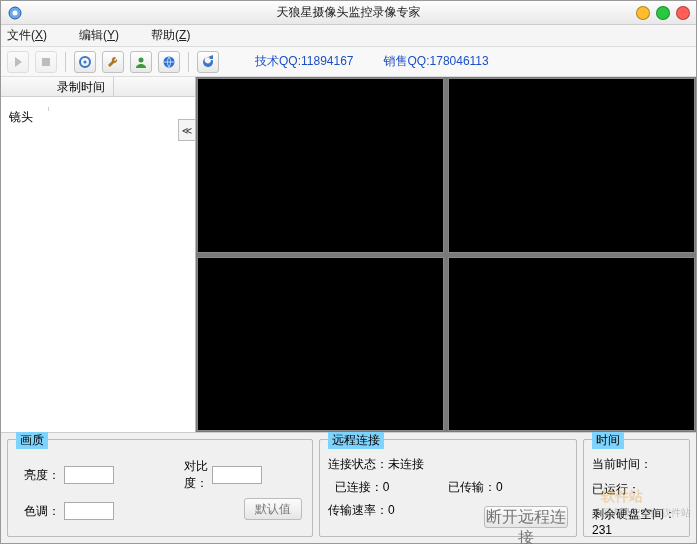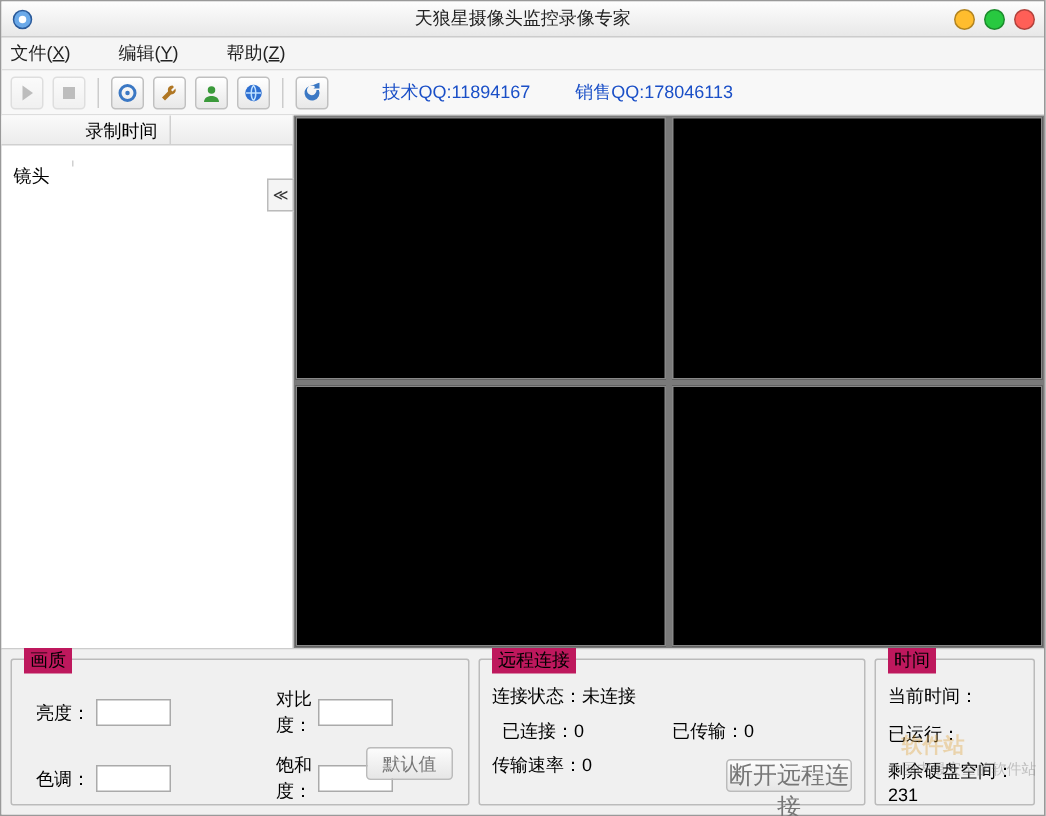--- a/index.html
+++ b/index.html
@@ -25,21 +25,21 @@
 .sidebar { width: 195px; background: #fff; border-right: 1px solid #bbb; display: flex; flex-direction: column; position: relative; }
 .listhdr { height: 20px; display: flex; border-bottom: 1px solid #d0d0d0; background: linear-gradient(#fafafa,#ececec); }
 .listhdr .col { padding: 2px 8px; border-right: 1px solid #d0d0d0; }
 .listhdr .col:first-child { width: 48px; margin-top: 30px; }
 .collapse-btn { position: absolute; right: -1px; top: 42px; width: 18px; height: 22px; border: 1px solid #bbb; background: #f4f4f4; display: flex; align-items: center; justify-content: center; font-size: 10px; color: #333; }
 .viewer { flex: 1; background: #7a7a7a; display: flex; flex-direction: column; gap: 4px; padding: 1px; min-width: 0; }
 .vrow { flex: 1; display: flex; gap: 4px; }
 .vcell { flex: 1; background: #000; border: 1px solid #888; }
 .bottom { height: 110px; display: flex; padding: 6px; gap: 6px; background: #f0f0f0; }
 .panel { border: 1px solid #bbb; border-radius: 2px; padding: 4px 8px 8px 8px; background: #f0f0f0; position: relative; }
-.panel .legend { position: absolute; top: -8px; left: 8px; background: #be185d; padding: 0 4px; font-size: 12px; }
+.panel .legend { position: absolute; top: -8px; left: 8px; background: #7dd3fc; padding: 0 4px; font-size: 12px; }
 .panel.quality { width: 306px; }
 .panel.remote { width: 258px; }
 .panel.time { flex: 1; }
 .qgrid { display: grid; grid-template-columns: 1fr 1fr; column-gap: 8px; row-gap: 10px; margin-top: 14px; }
 .qcell { display: flex; align-items: center; gap: 4px; }
 .qcell label { width: 44px; text-align: right; }
 .qcell input { width: 50px; height: 18px; border: 1px solid #aaa; background: #fff; padding: 0 2px; }
 .defbtn { position: absolute; right: 10px; top: 38px; width: 58px; height: 22px; border: 1px solid #bbb; background: linear-gradient(#fcfcfc,#e6e6e6); border-radius: 3px; font-size: 12px; color: #777; margin-top: 20px;}
 .rline { margin-top: 12px; display: flex; align-items: center; }
 .rgrid { display: grid; grid-template-columns: 1fr 1fr; margin-top: 6px; row-gap: 6px; }
@@ -151,24 +151,20 @@
             <input style="">
           </div>
         <div class="qcell">
             <label>对比度：</label>
             <input style="">
           </div>
         <div class="qcell">
             <label>色调：</label>
             <input style="">
           </div>
-        <div class="qcell">
-            <label>饱和度：</label>
-            <input style="">
-          </div>
       </div>
       <button class="defbtn">默认值</button>
     </div>
 
     <div class="panel remote">
       <span class="legend">远程连接</span>
       <div class="rline">
           <span>连接状态：</span>
           <span>未连接</span>
         </div>

